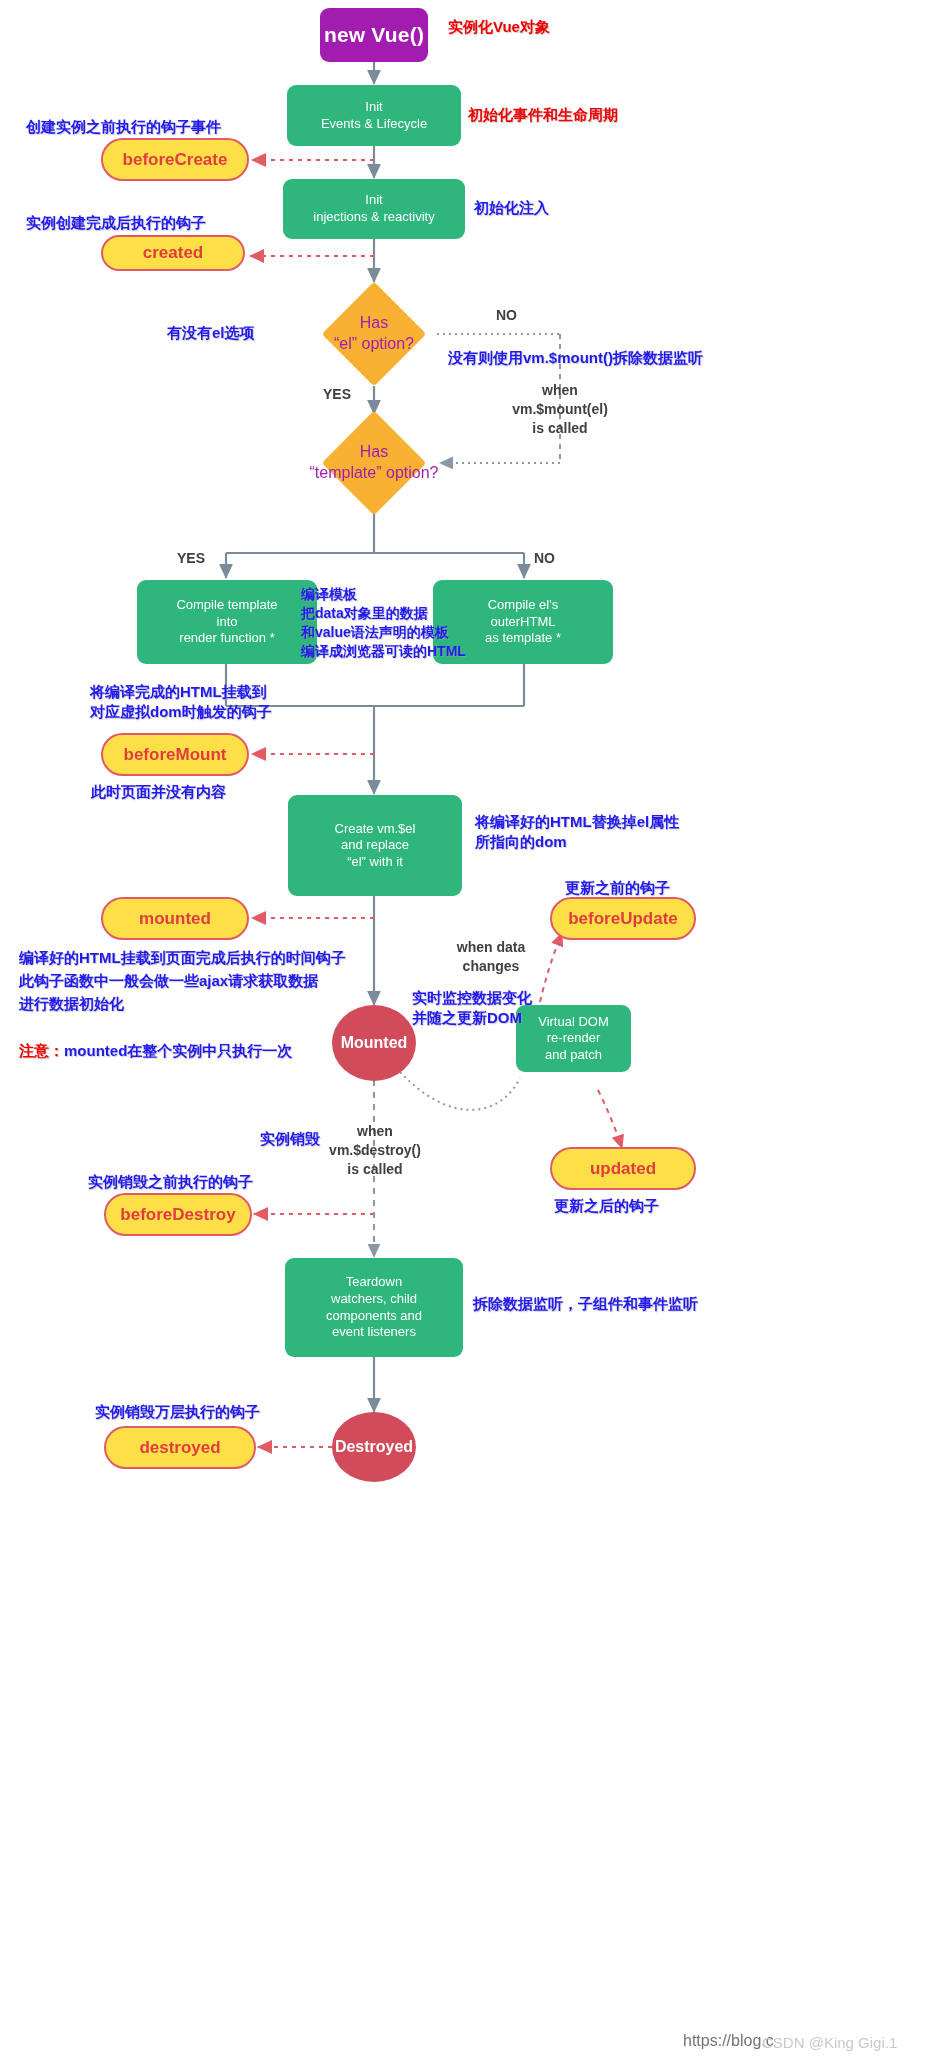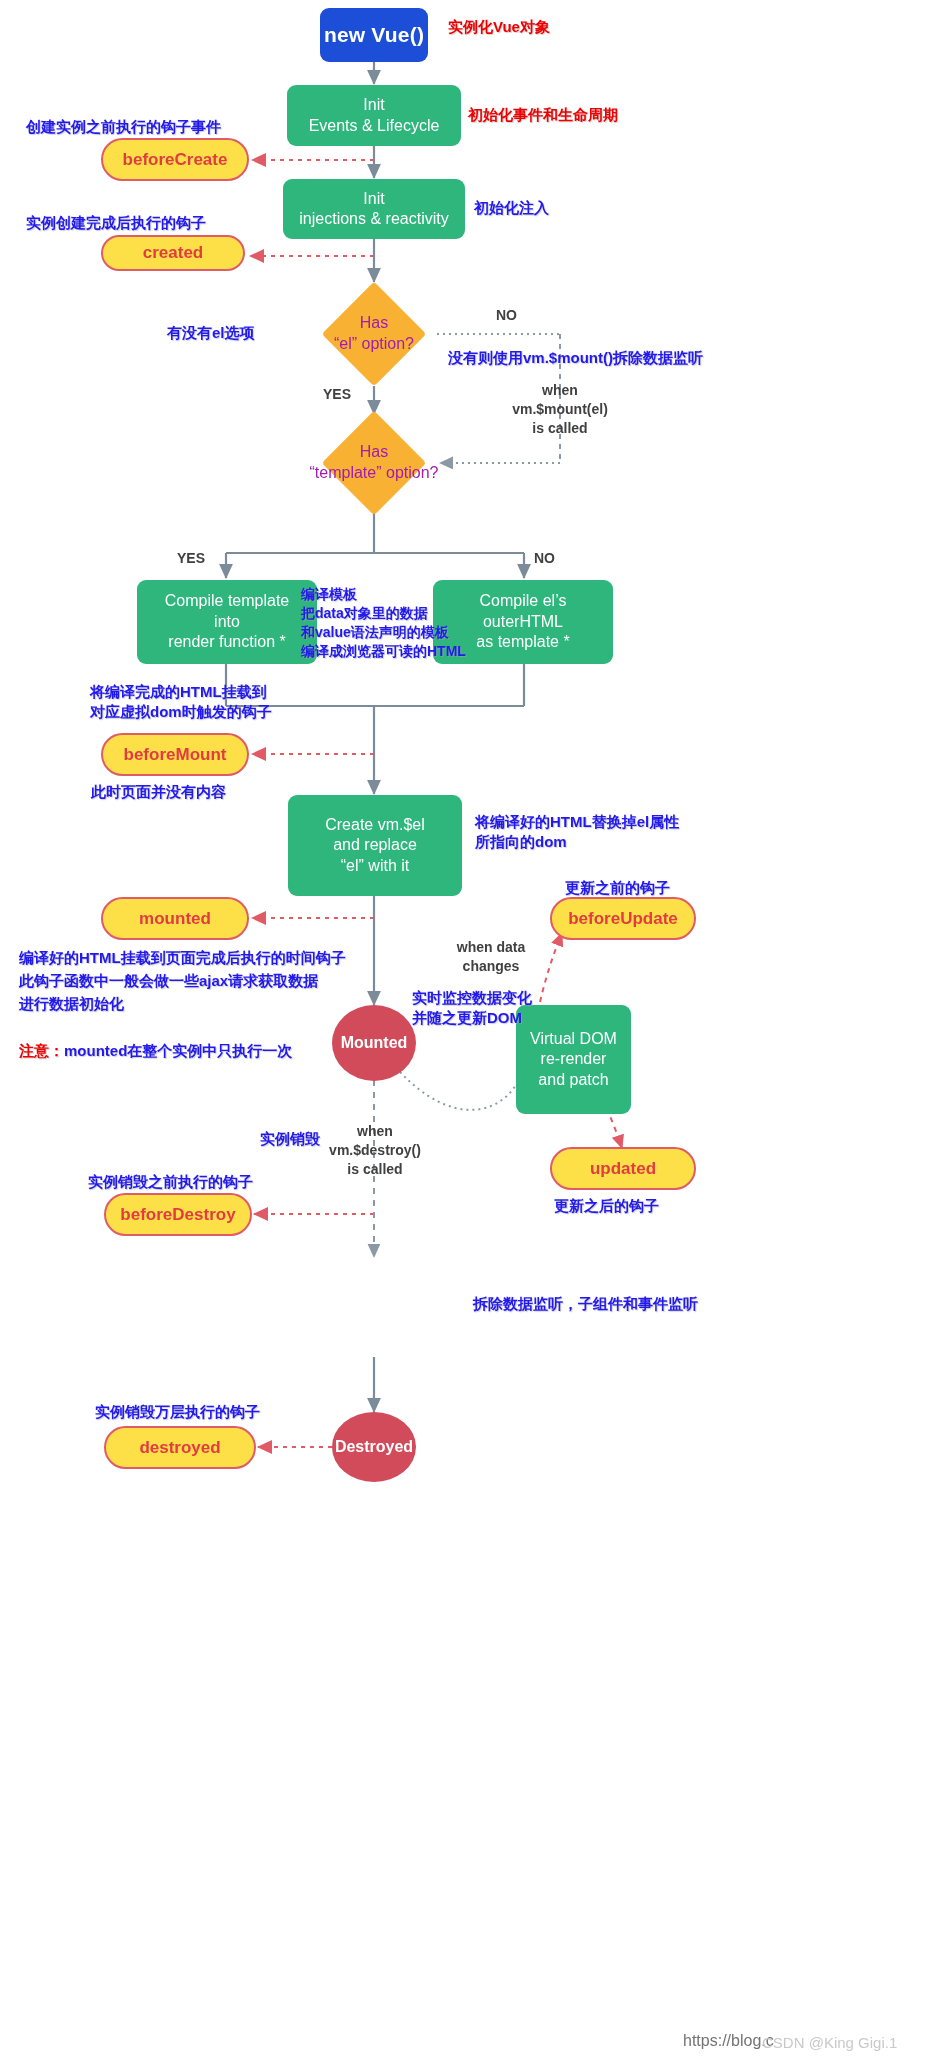--- a/index.html
+++ b/index.html
@@ -23,30 +23,30 @@
     box-sizing: border-box;
     display: flex;
     align-items: center;
     justify-content: center;
     text-align: center;
     color: #ffffff;
     line-height: 1.28;
     white-space: pre-line;
   }
   .node-dark {
-    background: #1d4ed8;
+    background: #a21caf;
     border-radius: 9px;
     font-size: 21px;
     font-weight: bold;
     letter-spacing: .2px;
   }
   .node-green {
     background: #2eb67d;
     border-radius: 9px;
-    font-size: 16px;
+    font-size: 13px;
     font-weight: 400;
   }
   .diamond-shape {
     position: absolute;
     background: #f8b133;
     transform: rotate(45deg);
     border-radius: 4px;
   }
   .diamond-label {
     position: absolute;
@@ -203,24 +203,28 @@
   <div class="node node-green" style="left:433px; top:580px; width:180px; height:84px;">Compile el’s
 outerHTML
 as template *</div>
 
   <div class="node node-green" style="left:288px; top:795px; width:174px; height:101px;">Create vm.$el
 and replace
 “el” with it</div>
 
   <div class="node node-circle" style="left:332px; top:1005px; width:84px; height:76px;">Mounted</div>
 
-  <div class="node node-green" style="left:516px; top:1005px; width:115px; height:109px;">Virtual DOM
+  <div class="node node-green" style="left:516px; top:1005px; width:115px; height:67px;">Virtual DOM
 re-render
 and patch</div>
 
+  <div class="node node-green" style="left:285px; top:1258px; width:178px; height:99px;">Teardown
+watchers, child
+components and
+event listeners</div>
 
   <div class="node node-circle" style="left:332px; top:1412px; width:84px; height:70px;">Destroyed</div>
 
   <div class="hook" style="left:101px; top:138px; width:148px; height:43px;">beforeCreate</div>
 
   <div class="hook" style="left:101px; top:235px; width:144px; height:36px;">created</div>
 
   <div class="hook" style="left:101px; top:733px; width:148px; height:43px;">beforeMount</div>
 
   <div class="hook" style="left:101px; top:897px; width:148px; height:43px;">mounted</div>

